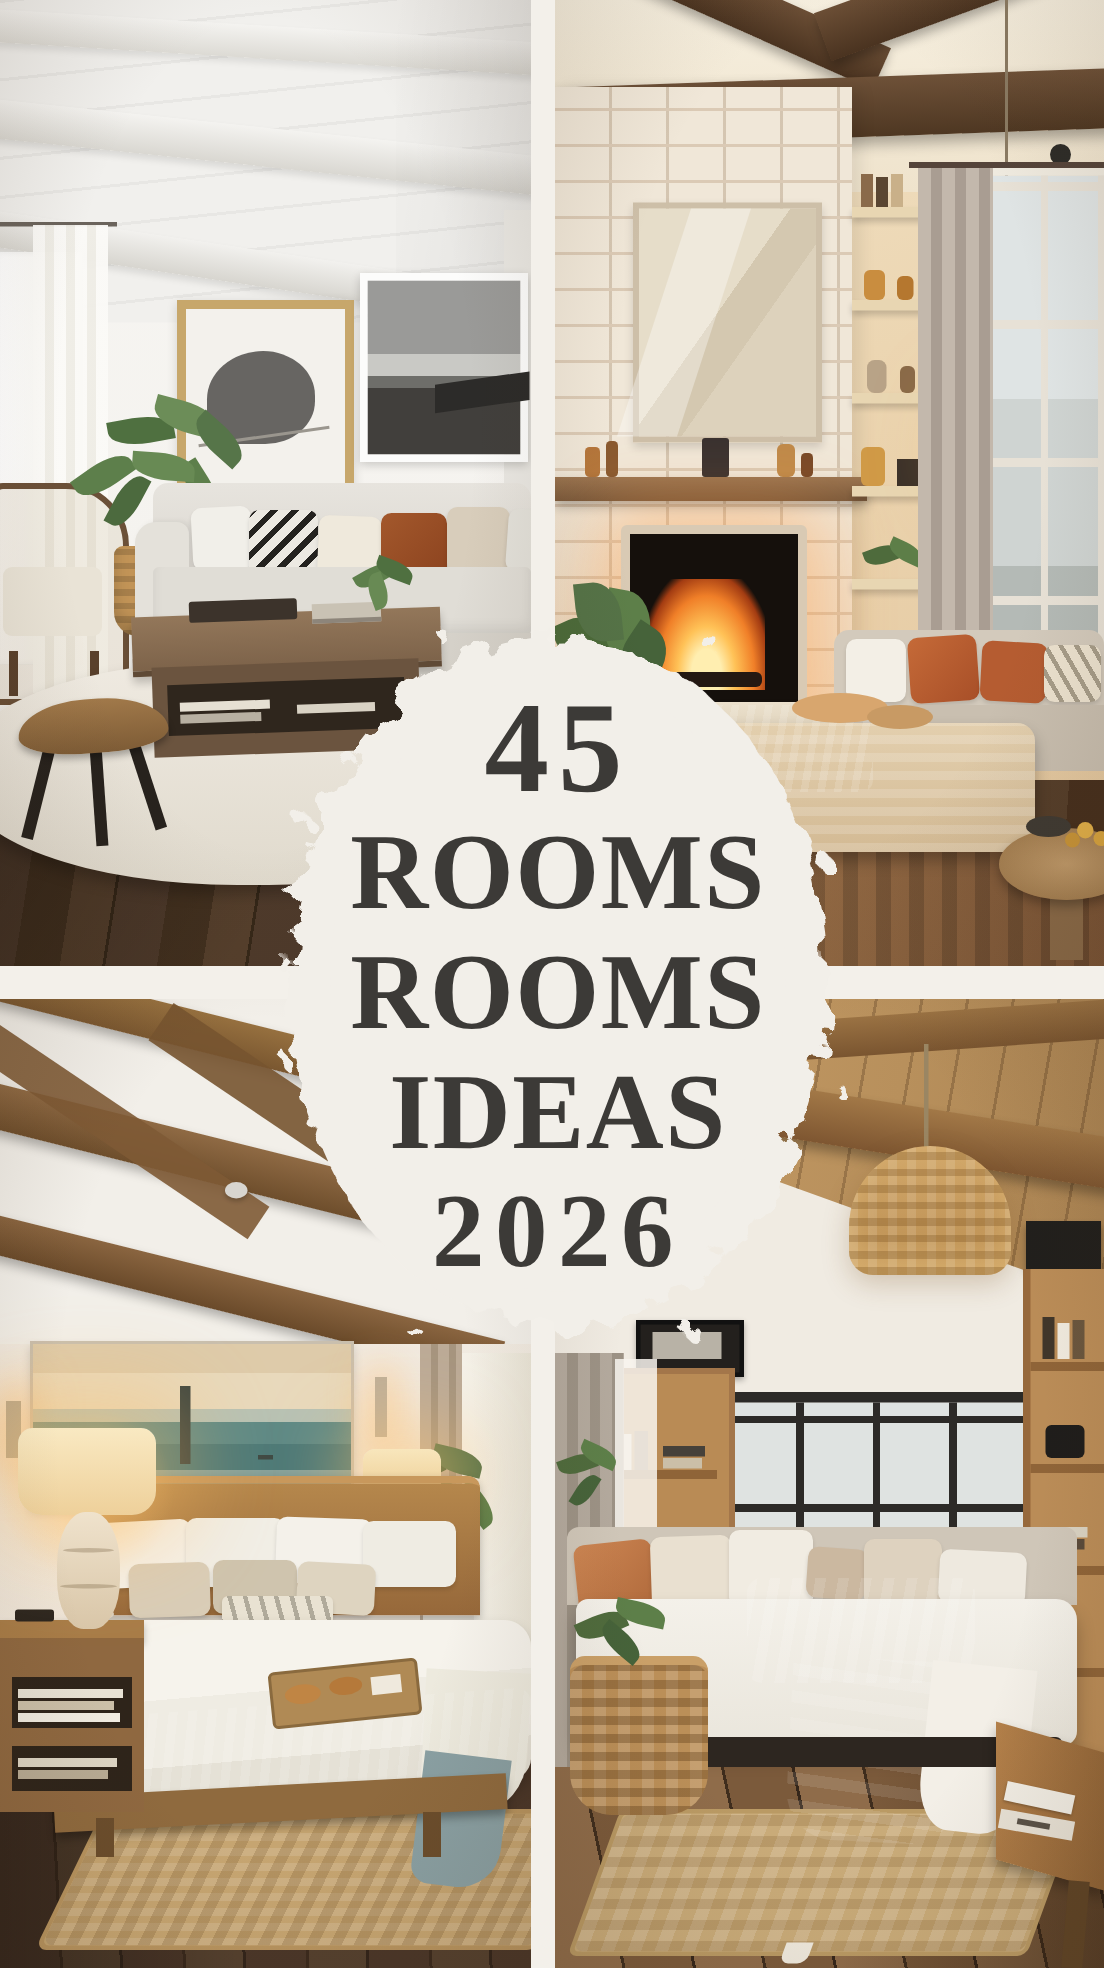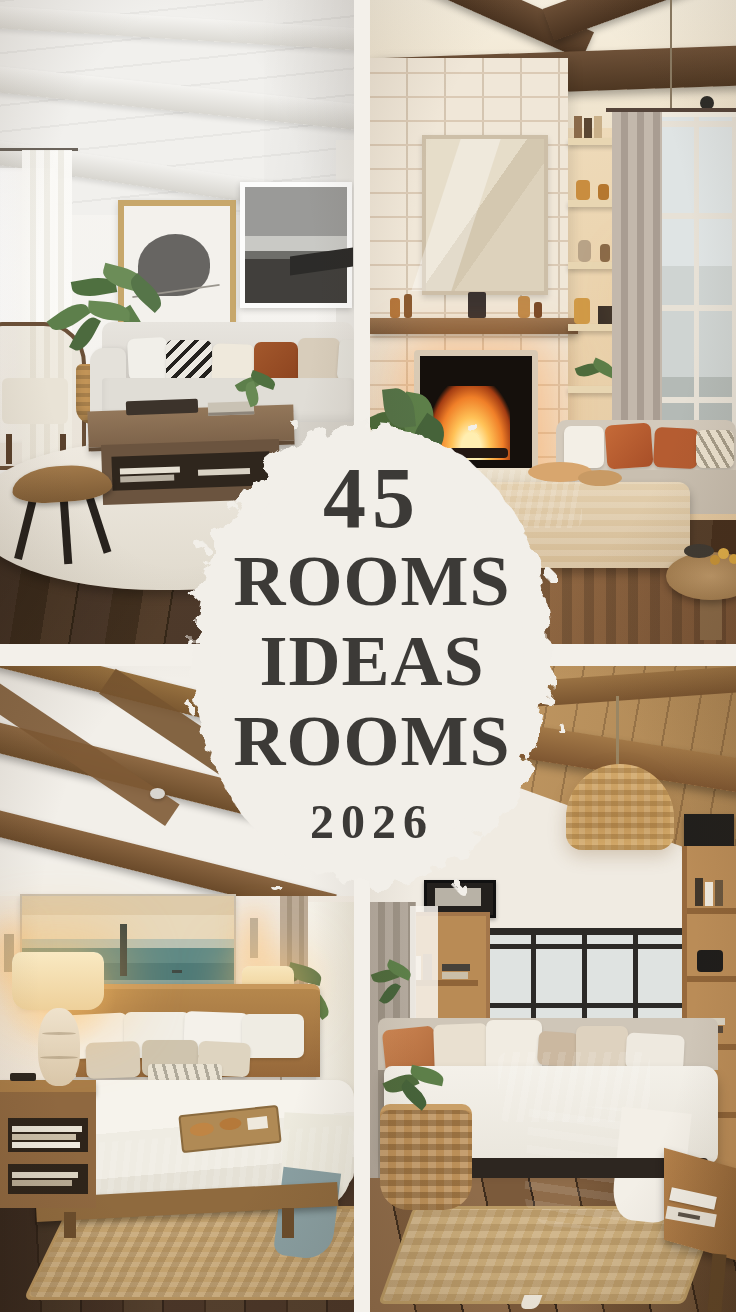--- a/index.html
+++ b/index.html
@@ -14,21 +14,21 @@
   .div-h{position:absolute;left:0;top:644px;width:736px;height:22px;background:#f3f0ea;}
   
   .badge{position:absolute;left:170px;top:405px;width:404px;height:500px;}
   .badge svg{position:absolute;left:0;top:0;}
   .badge-text{position:absolute;left:0;top:0;width:404px;height:500px;z-index:2;
      display:flex;flex-direction:column;align-items:center;justify-content:flex-start;
      padding-top:50px;box-sizing:border-box;
      font-family:"Liberation Serif","DejaVu Serif",serif;font-weight:bold;color:#3c3a37;}
   .bt-1{font-size:86px;line-height:86px;letter-spacing:6px;}
   .bt{font-size:72px;line-height:80px;letter-spacing:1px;}
-  .bt-y{font-size:48px;line-height:82px;letter-spacing:7px;}
+  .bt-y{font-size:70px;line-height:82px;letter-spacing:7px;}
   
   .leaf{position:absolute;border-radius:0 60% 0 60%;}
   .pillow{position:absolute;border-radius:7px;box-shadow:0 2px 3px rgba(0,0,0,.12);}
   .shelfboard{position:absolute;height:7px;background:#e8d6b2;box-shadow:0 3px 4px rgba(0,0,0,.18);}
   .bk{position:absolute;}
 </style>
 </head>
 <body>
 
 <div class="canvas">
@@ -403,19 +403,19 @@
         <circle cx="120" cy="14" r="4"></circle>
           <circle cx="300" cy="20" r="5"></circle>
         <circle cx="110" cy="486" r="4"></circle>
           <circle cx="290" cy="482" r="5"></circle>
       </g>
       <ellipse cx="202" cy="250" rx="152" ry="206" fill="#f2efe9"></ellipse>
     </svg>
     <div class="badge-text">
       <div class="bt-1">45</div>
       <div class="bt">ROOMS</div>
+      <div class="bt">ROOMS</div>
       <div class="bt">IDEAS</div>
-      <div class="bt">ROOMS</div>
       <div class="bt-y">2026</div>
     </div>
   </div>
 
 </div>
 
 </body></html>

